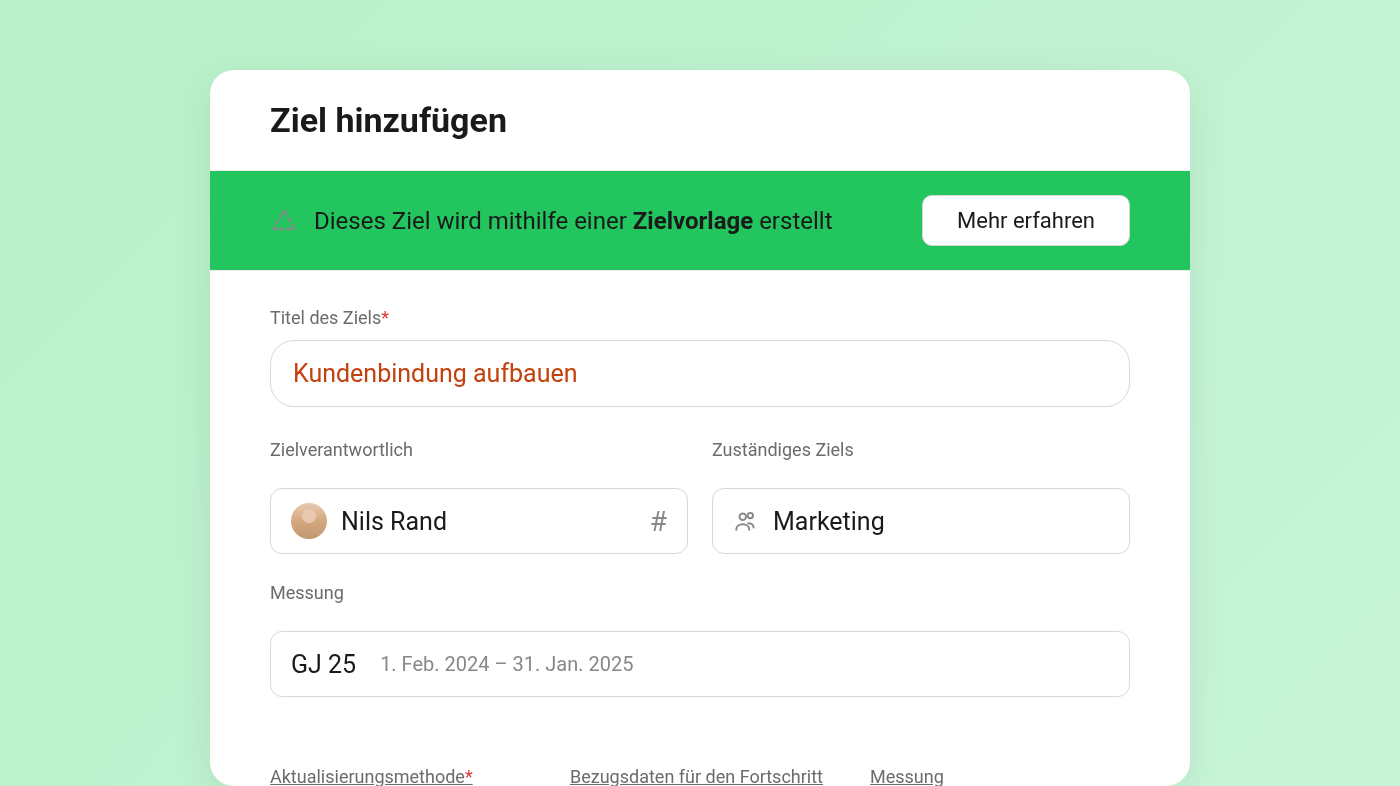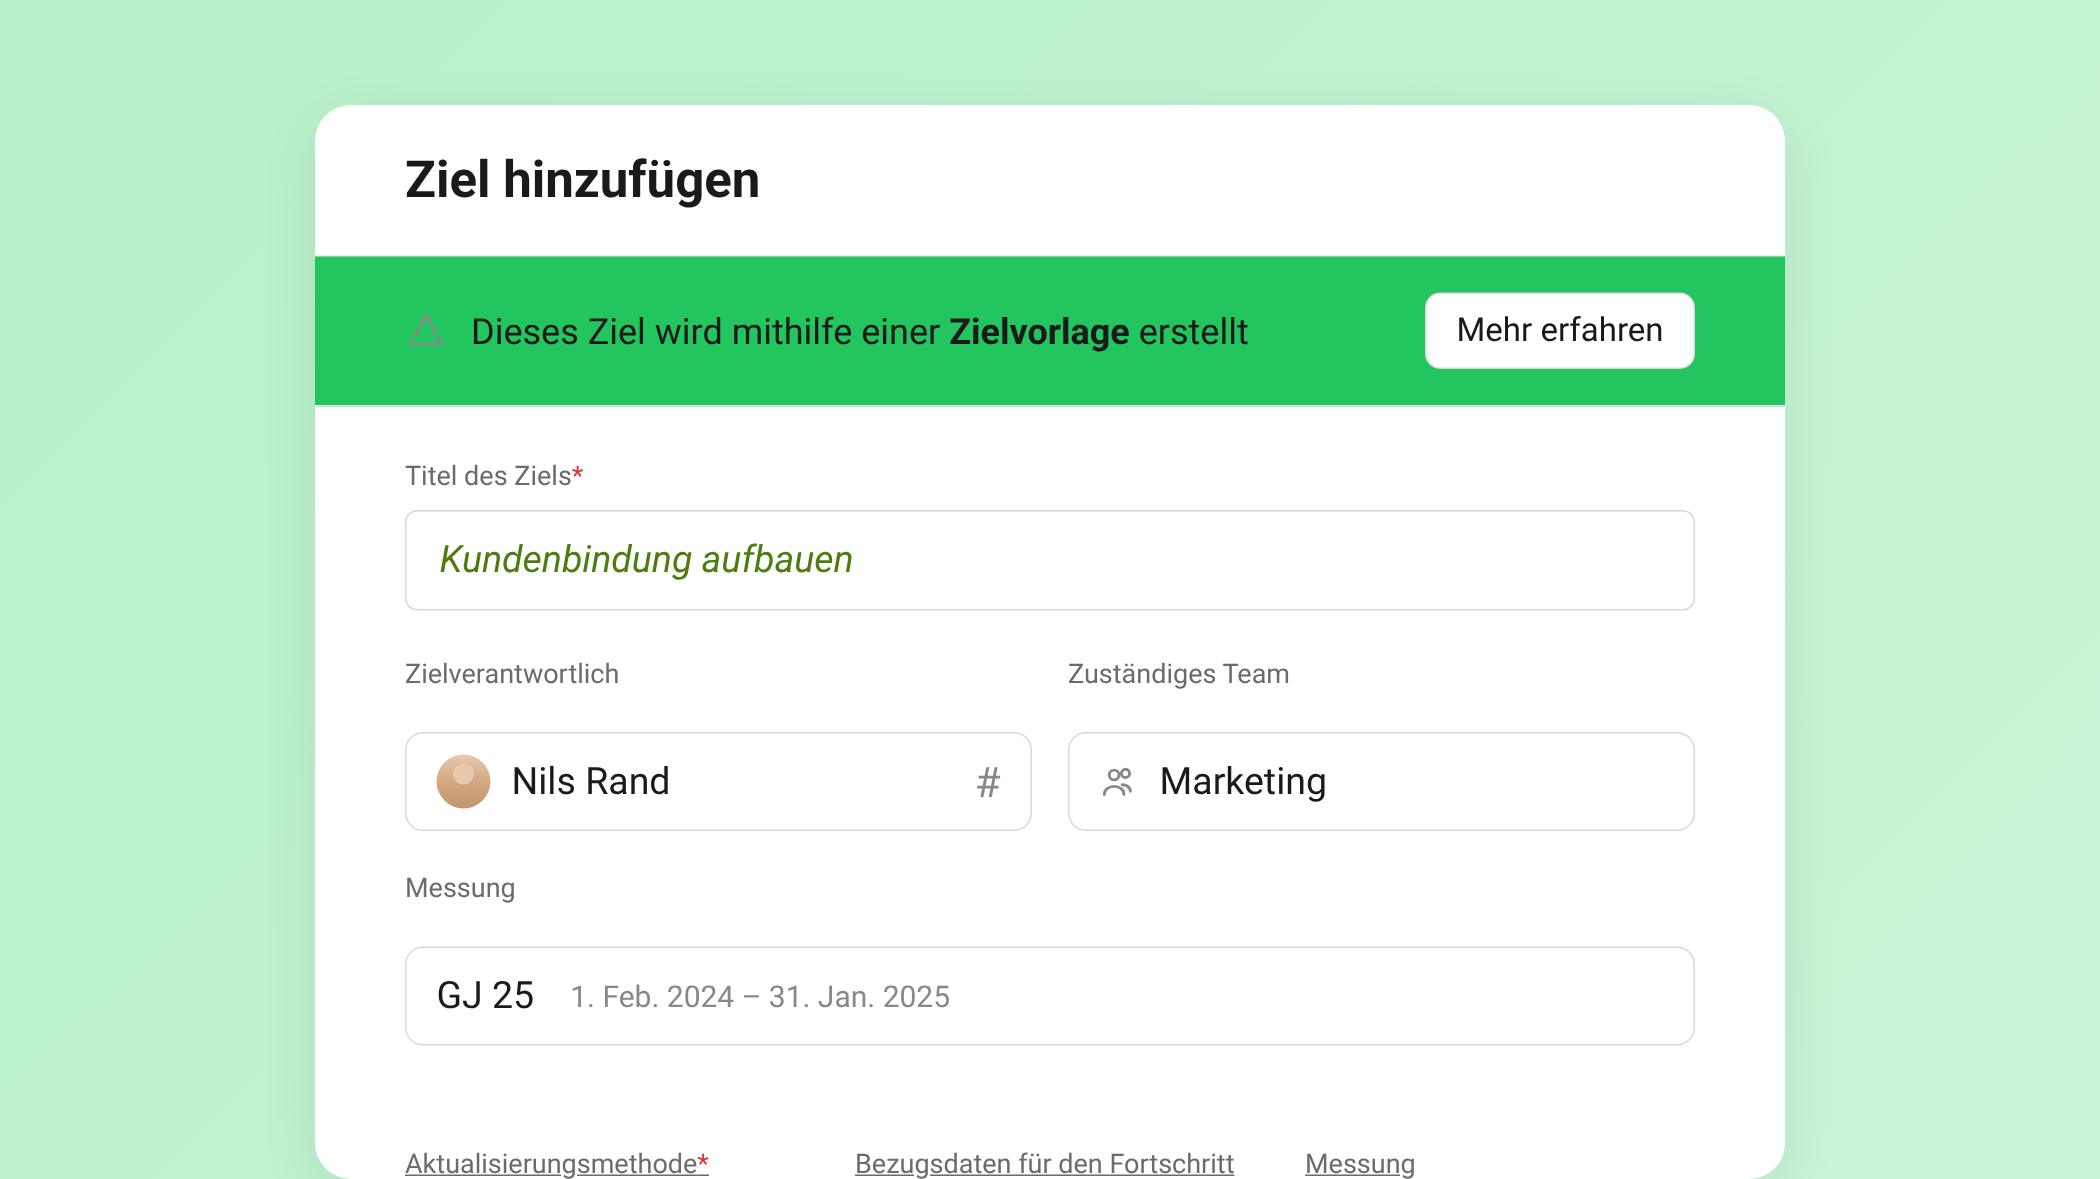--- a/index.html
+++ b/index.html
@@ -51,48 +51,47 @@
       color: #1a1a1a;
       flex: 1;
     }
     .banner-text .bold {
       font-weight: 700;
     }
     .learn-more-btn {
       background: #ffffff;
       border: 1.5px solid #d8d8d8;
       border-radius: 10px;
-      padding: 12px 20px;
+      padding: 12px 34px;
       font-size: 22px;
       color: #1a1a1a;
       cursor: pointer;
       font-family: inherit;
     }
     .form-body {
       padding: 36px 60px;
     }
     .field-label {
       font-size: 18px;
       color: #6b6b6b;
       margin-bottom: 12px;
       display: block;
     }
     .required {
       color: #d93838;
     }
     .field-input {
       width: 100%;
       border: 1.5px solid #d8d8d8;
-      border-radius: 8px;
+      border-radius: 24px;
       padding: 18px 22px;
       font-size: 25px;
-      color: #4d7c0f;
+      color: #c2410c;
       font-family: inherit;
       background: #fff;
-      font-style: italic;
     }
     .field-full {
       margin-bottom: 32px;
     }
     .field-row {
       display: flex;
       gap: 24px;
       margin-bottom: 28px;
     }
     .field-col {
@@ -194,21 +193,21 @@
     <div class="field-row">
       <div class="field-col">
         <label class="field-label">Zielverantwortlich</label>
         <div class="select-box">
           <div class="avatar"></div>
           <span class="select-value">Nils Rand</span>
           <span class="hash-icon">#</span>
         </div>
       </div>
       <div class="field-col">
-        <label class="field-label">Zuständiges Team</label>
+        <label class="field-label">Zuständiges Ziels</label>
         <div class="select-box">
           <svg class="team-icon" viewBox="0 0 24 24" fill="none" stroke="#888" stroke-width="1.8" stroke-linecap="round" stroke-linejoin="round">
             <circle cx="9" cy="8" r="3"></circle>
             <circle cx="16" cy="7" r="2.5"></circle>
             <path d="M3 20c0-3 2.5-5 6-5s6 2 6 5"></path>
             <path d="M14 14c2.5 0 5 1.5 5 4"></path>
           </svg>
           <span class="select-value">Marketing</span>
         </div>
       </div>

